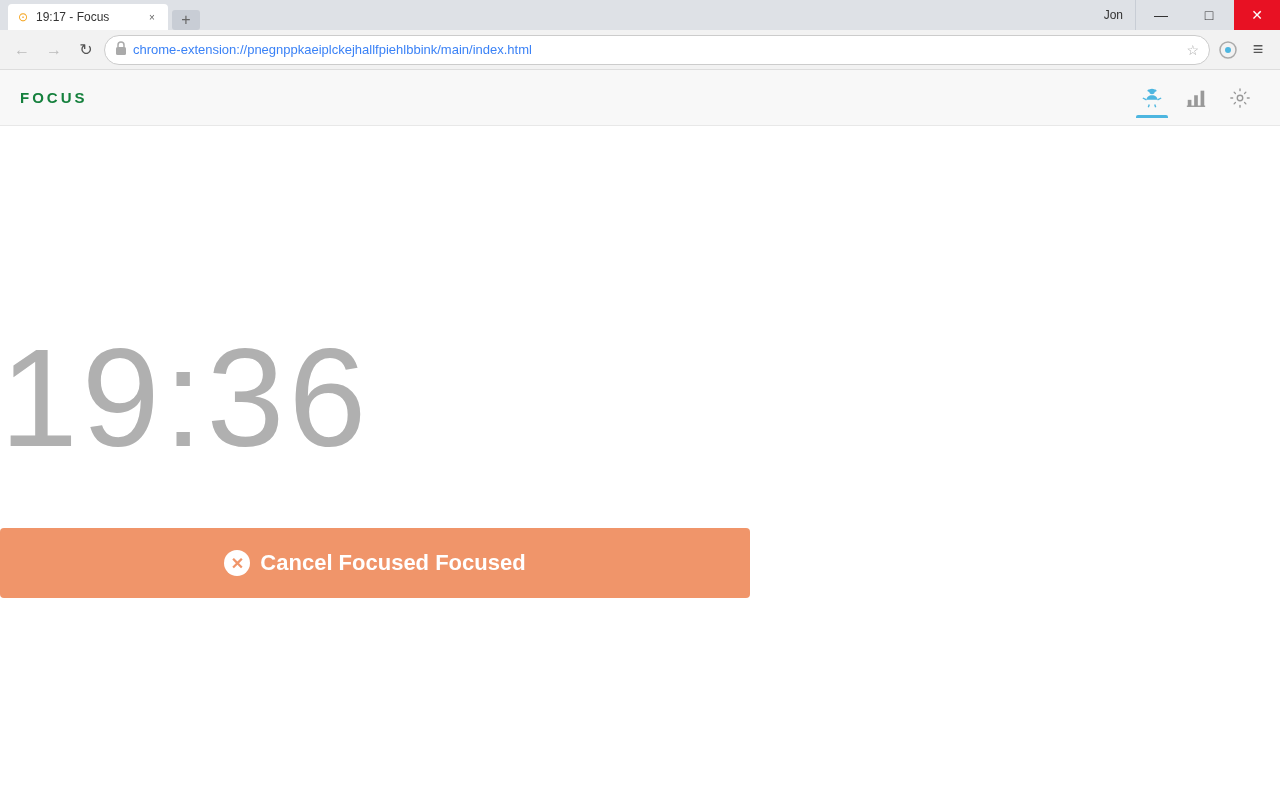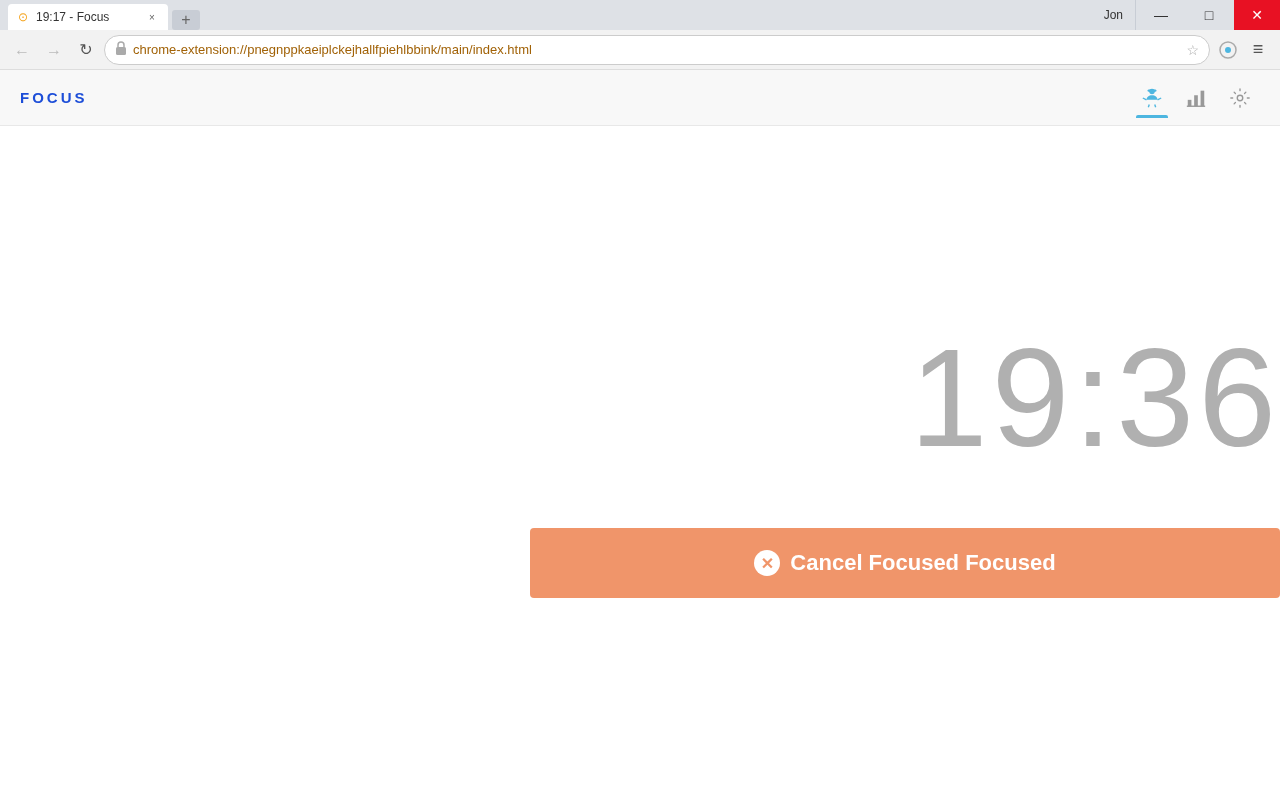--- a/index.html
+++ b/index.html
@@ -173,21 +173,21 @@
     }
 
     .address-bar-lock {
       color: #aaa;
       font-size: 12px;
     }
 
     .address-bar-url {
       flex: 1;
       font-size: 13px;
-      color: #a16207;
+      color: #3b82f6;
       border: none;
       outline: none;
       background: transparent;
     }
 
     .address-bar-star {
       color: #aaa;
       font-size: 14px;
       cursor: pointer;
     }
@@ -229,21 +229,21 @@
       height: 56px;
       padding: 0 20px;
       background: #f8f8f8;
       border-bottom: 1px solid #e8e8e8;
       flex-shrink: 0;
     }
 
     .app-logo {
       font-size: 15px;
       font-weight: bold;
-      color: #1d4ed8;
+      color: #15803d;
       letter-spacing: 3px;
     }
 
     .app-nav {
       display: flex;
       align-items: center;
       gap: 4px;
     }
 
     .app-nav-item {
@@ -271,21 +271,21 @@
 
     .app-nav-item svg {
       width: 22px;
       height: 22px;
     }
 
     
     .main-area {
       flex: 1;
       display: flex;
-      align-items: flex-end;
+      align-items: flex-start;
       justify-content: center;
       flex-direction: column;
       gap: 60px;
     }
 
     .timer-display {
       font-size: 140px;
       font-weight: 300;
       color: #b0b0b0;
       letter-spacing: 4px;

